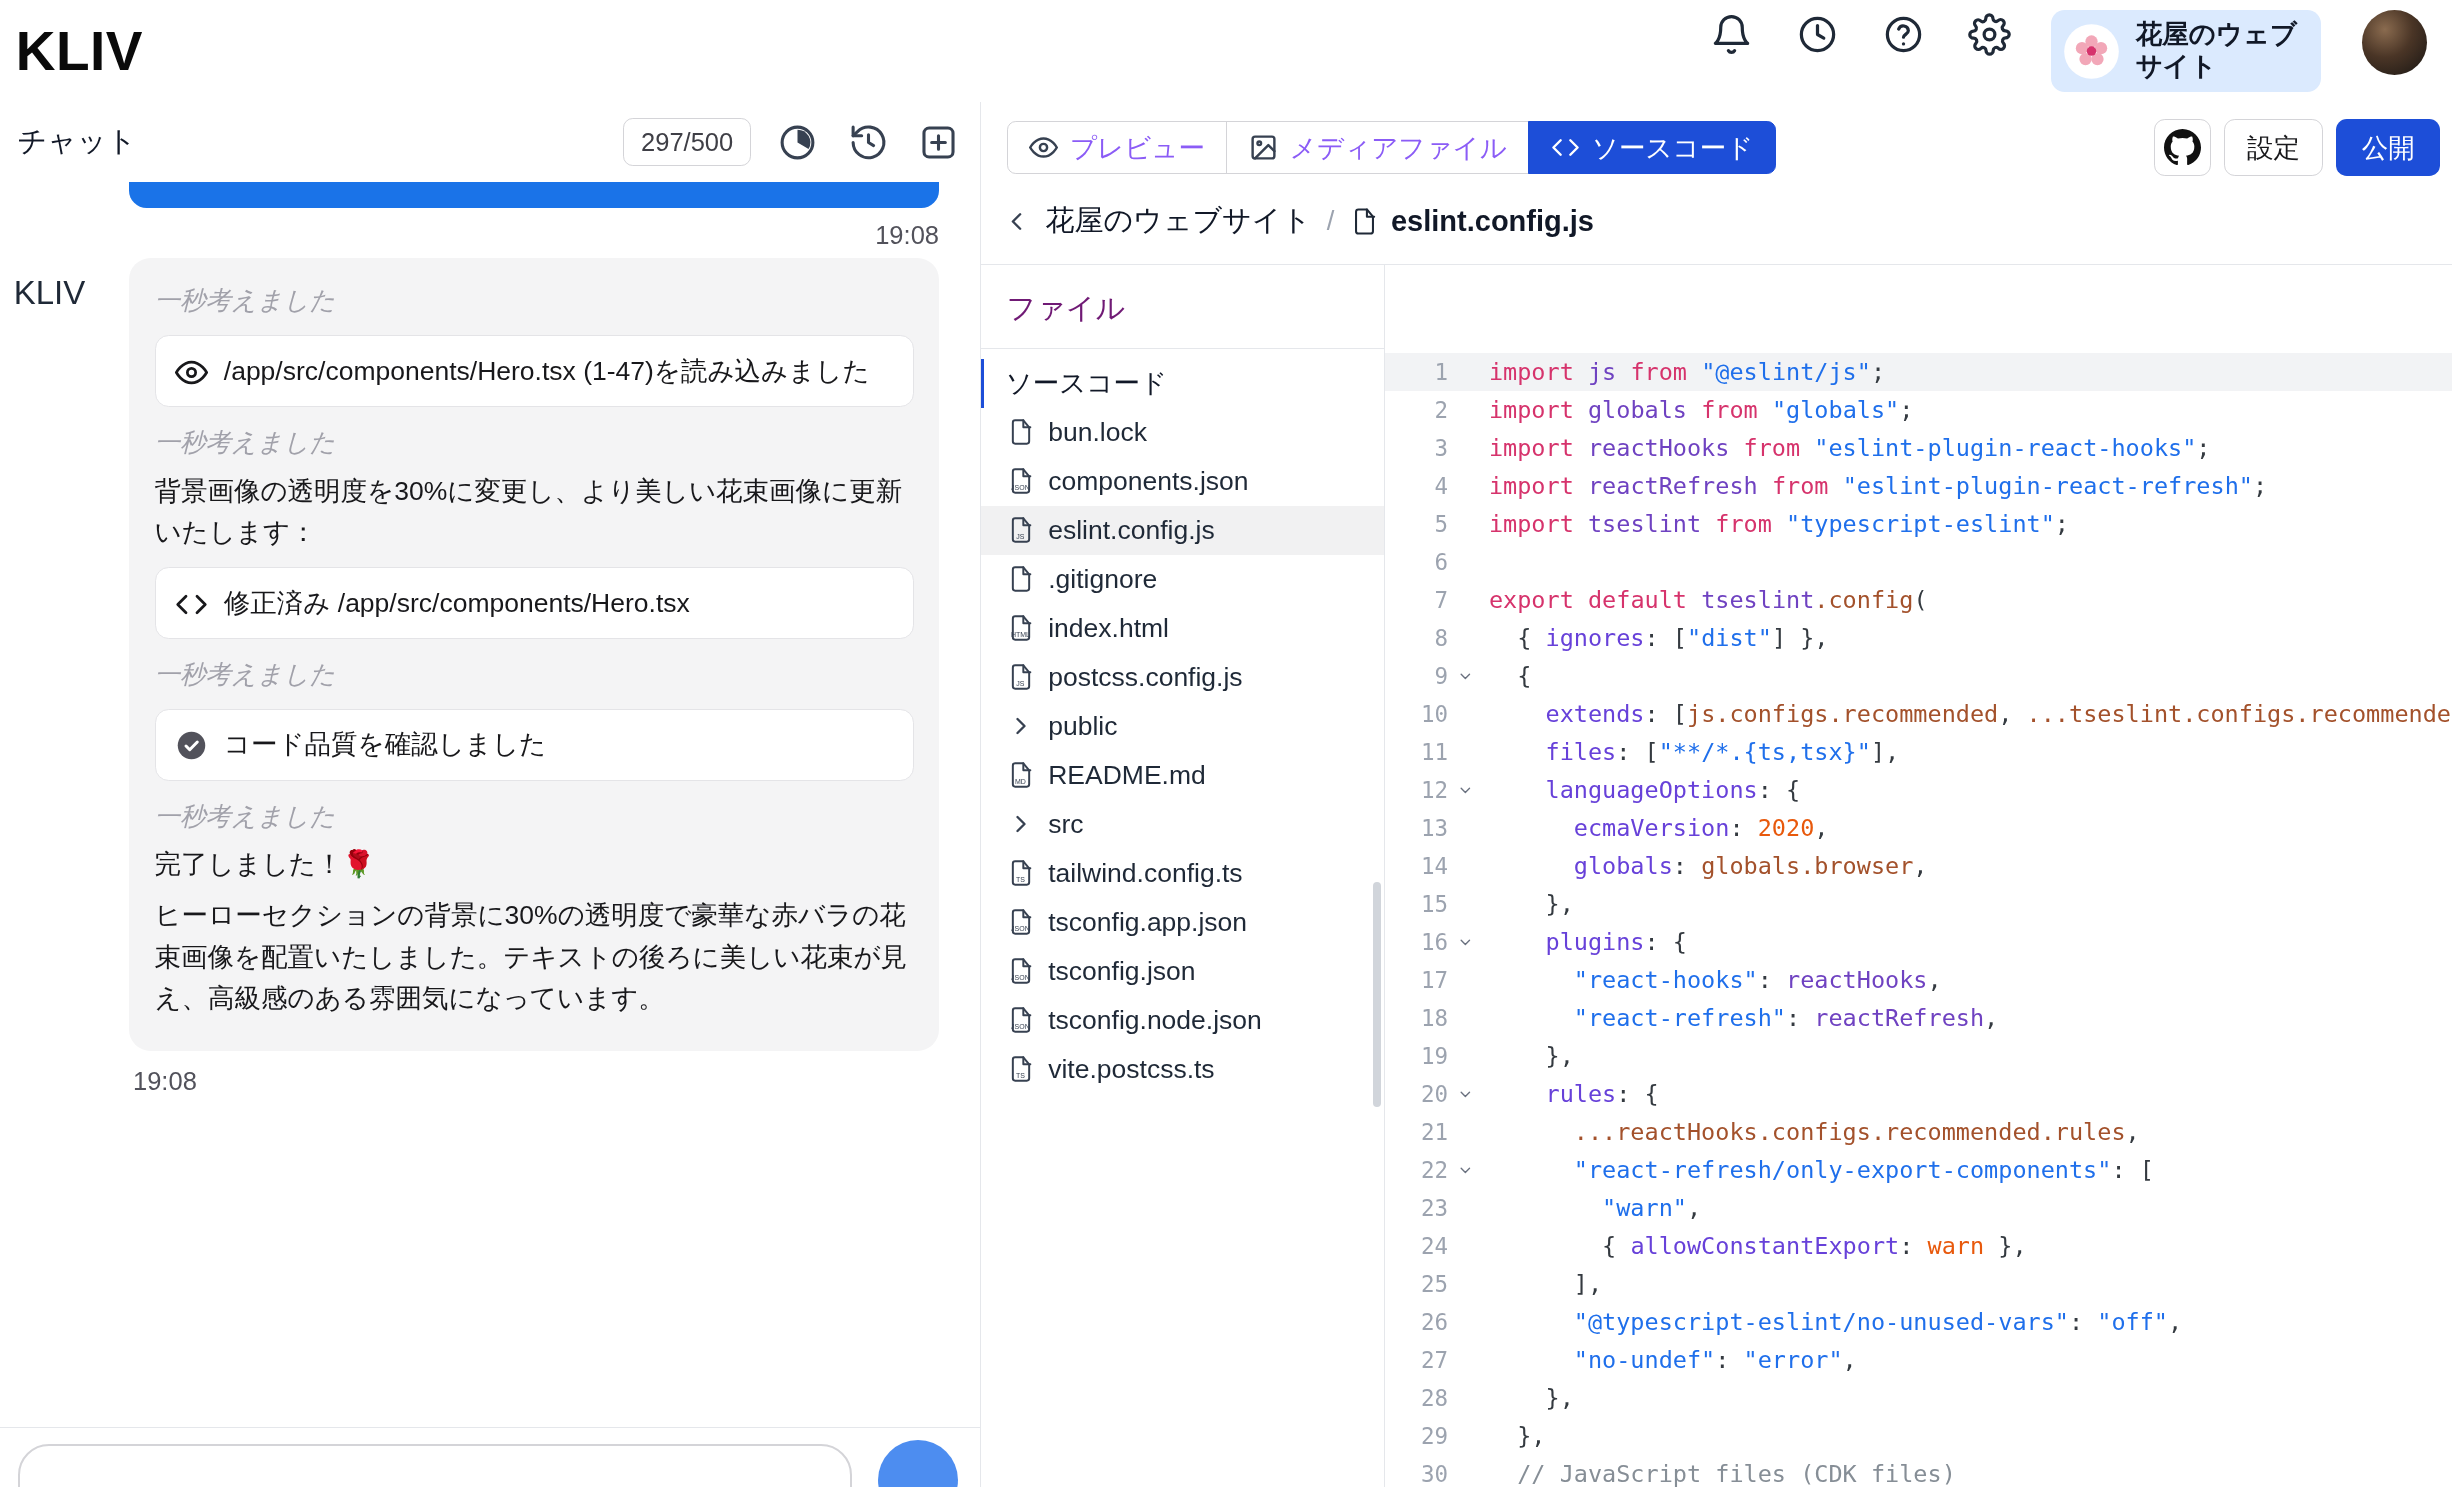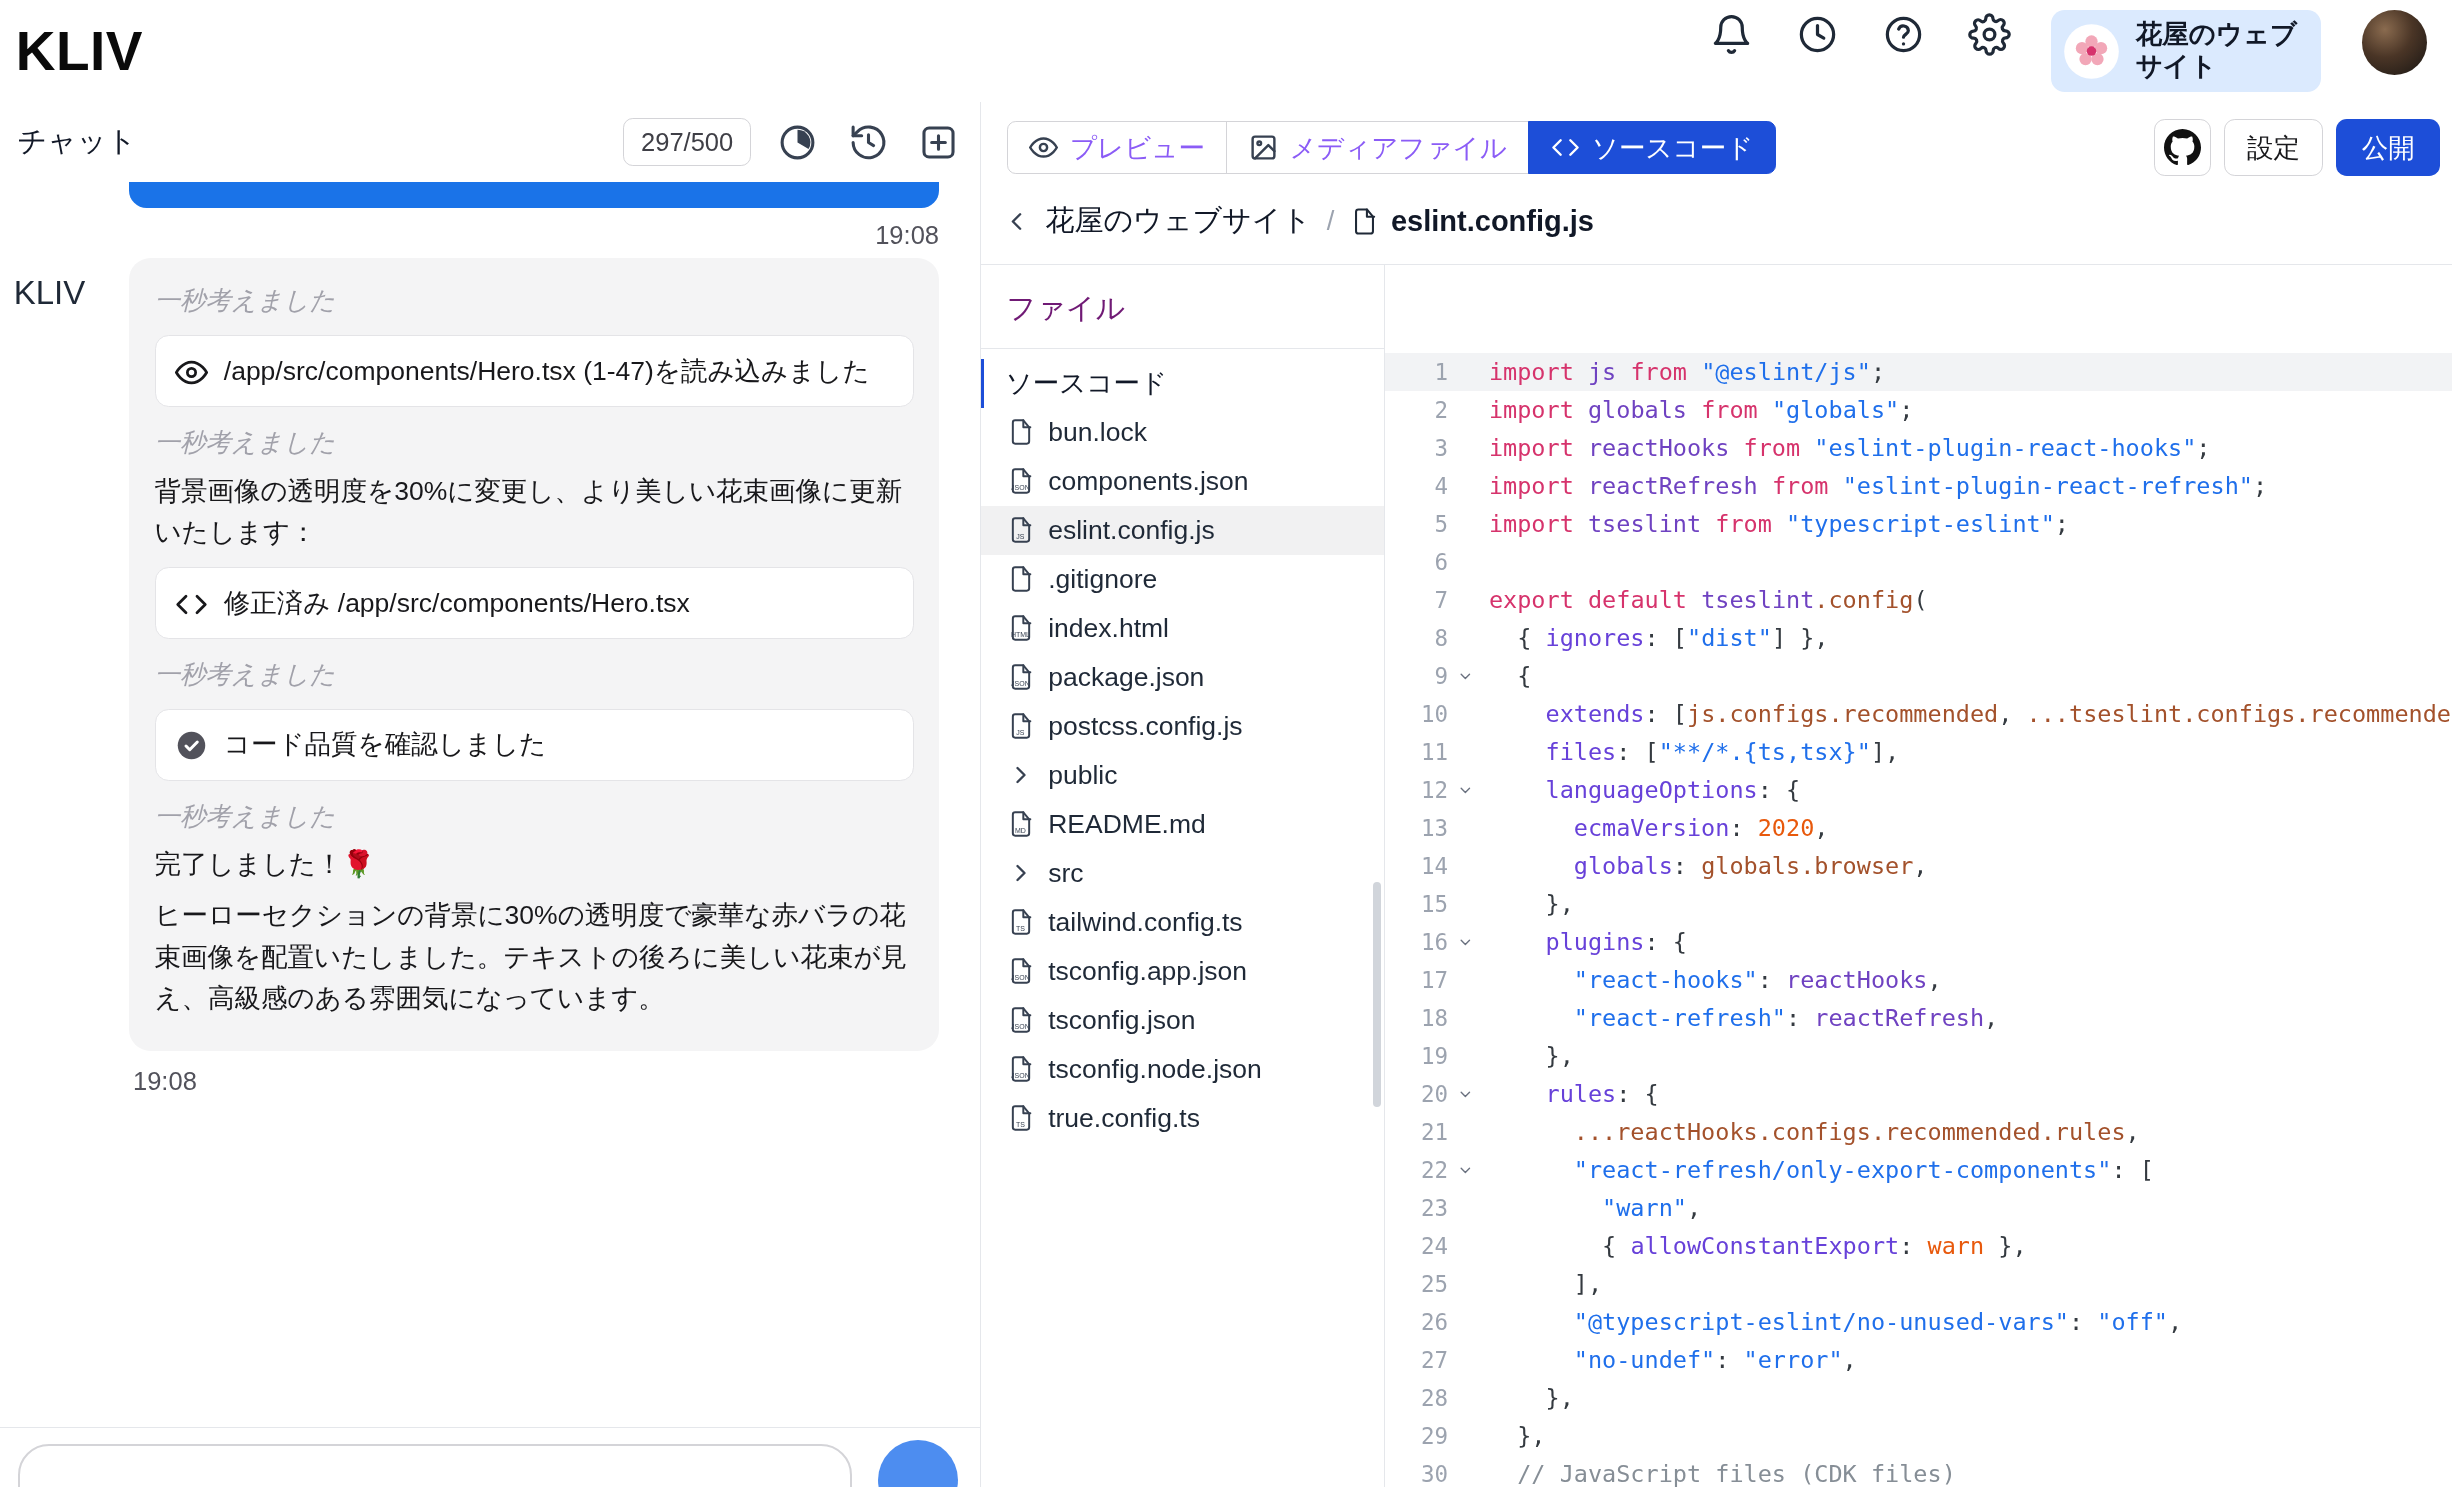--- a/index.html
+++ b/index.html
@@ -374,30 +374,20 @@
                   <text x="11.5" y="19.5" text-anchor="middle" font-size="6" fill="#374151" stroke="none">HTML</text>
                 </svg>
               </span>
               <span>index.html</span>
             </div>
             <div class="filerow">
               <span class="svg-icon">
                 <svg viewBox="0 0 24 24" fill="none" stroke="currentColor" stroke-width="1.7" stroke-linecap="round" stroke-linejoin="round" style="font-size:27px">
                   <path d="M14 2H7a2 2 0 0 0-2 2v16a2 2 0 0 0 2 2h10a2 2 0 0 0 2-2V8z"></path>
                   <path d="M14 2v6h6"></path>
-                  <text x="11.5" y="19.5" text-anchor="middle" font-size="6" fill="#374151" stroke="none">JSON</text>
-                </svg>
-              </span>
-              <span>package.json</span>
-            </div>
-            <div class="filerow">
-              <span class="svg-icon">
-                <svg viewBox="0 0 24 24" fill="none" stroke="currentColor" stroke-width="1.7" stroke-linecap="round" stroke-linejoin="round" style="font-size:27px">
-                  <path d="M14 2H7a2 2 0 0 0-2 2v16a2 2 0 0 0 2 2h10a2 2 0 0 0 2-2V8z"></path>
-                  <path d="M14 2v6h6"></path>
                   <text x="11.5" y="19.5" text-anchor="middle" font-size="6" fill="#374151" stroke="none">JS</text>
                 </svg>
               </span>
               <span>postcss.config.js</span>
             </div>
             <div class="filerow">
               <span class="svg-icon">
                 <svg viewBox="0 0 24 24" fill="none" stroke="currentColor" stroke-width="2" stroke-linecap="round" stroke-linejoin="round">
                   <path d="M9 6l6 6-6 6"></path>
                 </svg>
@@ -463,21 +453,21 @@
               <span>tsconfig.node.json</span>
             </div>
             <div class="filerow">
               <span class="svg-icon">
                 <svg viewBox="0 0 24 24" fill="none" stroke="currentColor" stroke-width="1.7" stroke-linecap="round" stroke-linejoin="round" style="font-size:27px">
                   <path d="M14 2H7a2 2 0 0 0-2 2v16a2 2 0 0 0 2 2h10a2 2 0 0 0 2-2V8z"></path>
                   <path d="M14 2v6h6"></path>
                   <text x="11.5" y="19.5" text-anchor="middle" font-size="6" fill="#374151" stroke="none">TS</text>
                 </svg>
               </span>
-              <span>true.config.ts</span>
+              <span>vite.postcss.ts</span>
             </div>
           </div>
         <div class="scroll-thumb"></div>
       </div>
       <div class="editor">
         <div>
             <div class="codeline hl"><span class="gutter">1</span><span class="fold"></span><span class="code"><span class="tk-k">import</span><span class="tk-p"> </span><span class="tk-v">js</span><span class="tk-p"> </span><span class="tk-k">from</span><span class="tk-p"> </span><span class="tk-s">"@eslint/js"</span><span class="tk-p">;</span></span></div>
             <div class="codeline"><span class="gutter">2</span><span class="fold"></span><span class="code"><span class="tk-k">import</span><span class="tk-p"> </span><span class="tk-v">globals</span><span class="tk-p"> </span><span class="tk-k">from</span><span class="tk-p"> </span><span class="tk-s">"globals"</span><span class="tk-p">;</span></span></div>
             <div class="codeline"><span class="gutter">3</span><span class="fold"></span><span class="code"><span class="tk-k">import</span><span class="tk-p"> </span><span class="tk-v">reactHooks</span><span class="tk-p"> </span><span class="tk-k">from</span><span class="tk-p"> </span><span class="tk-s">"eslint-plugin-react-hooks"</span><span class="tk-p">;</span></span></div>
             <div class="codeline"><span class="gutter">4</span><span class="fold"></span><span class="code"><span class="tk-k">import</span><span class="tk-p"> </span><span class="tk-v">reactRefresh</span><span class="tk-p"> </span><span class="tk-k">from</span><span class="tk-p"> </span><span class="tk-s">"eslint-plugin-react-refresh"</span><span class="tk-p">;</span></span></div>

